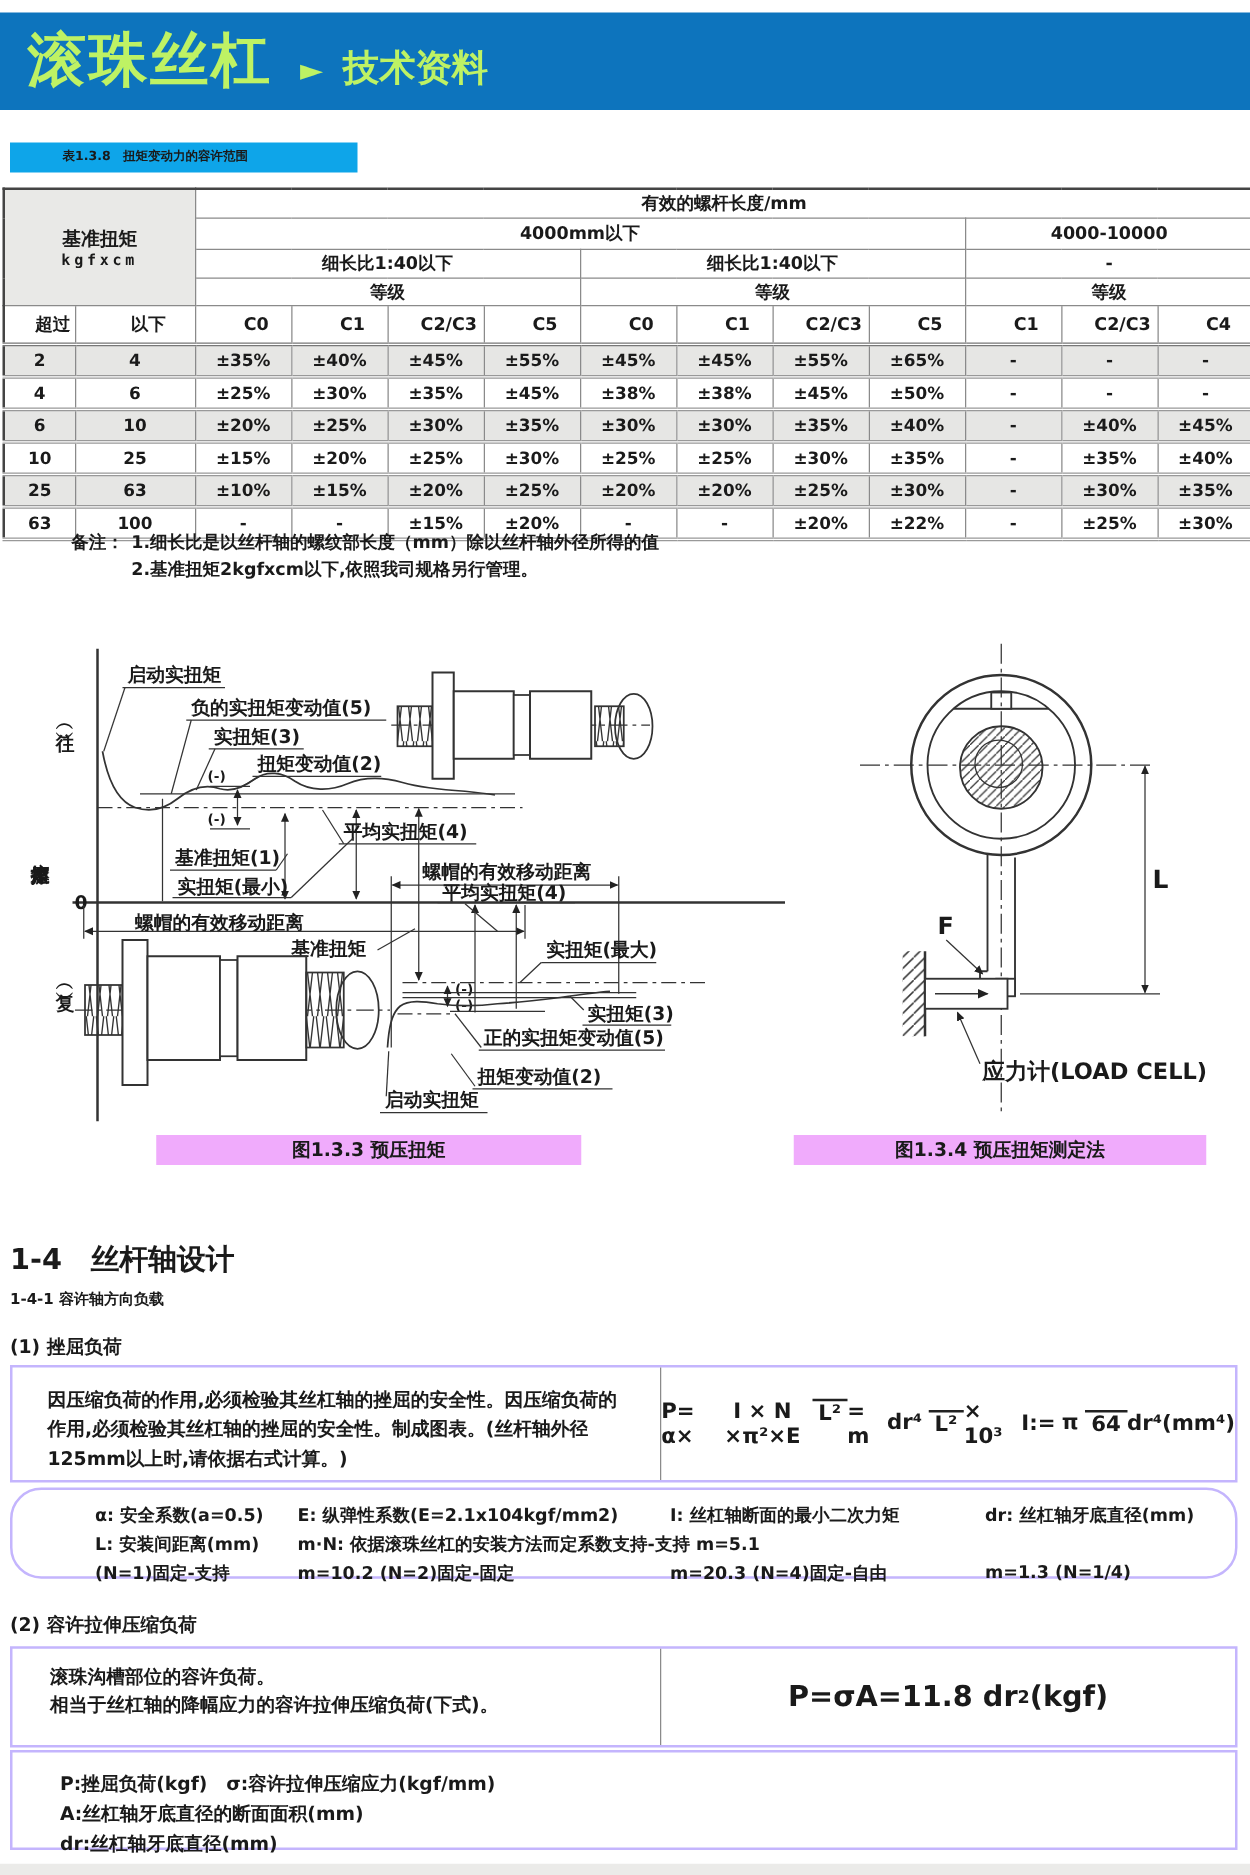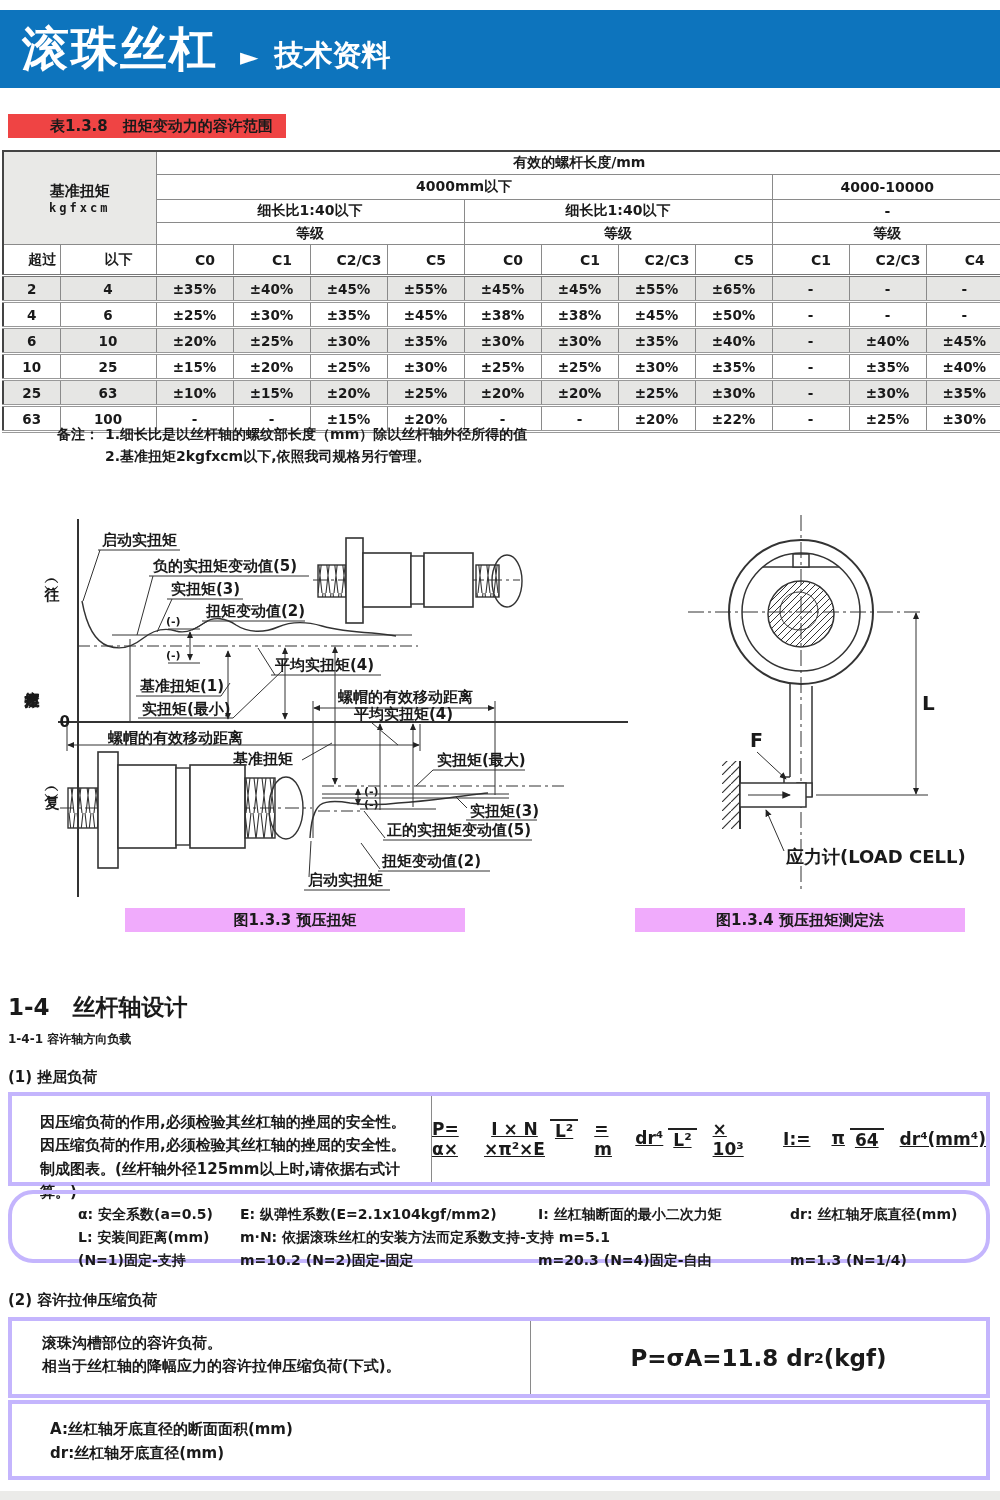--- a/index.html
+++ b/index.html
@@ -1,26 +1,26 @@
 <!DOCTYPE html>
 <html><head>
 <meta charset="utf-8">
 <style>
   html,body{margin:0;padding:0;background:#fff;}
   #page{position:relative;width:1000px;height:1500px;background:#fff;overflow:hidden;
         font-family:"DejaVu Sans","Liberation Sans",sans-serif;color:#1a1a1a;}
   
   .banner{position:absolute;left:0;top:10px;width:1000px;height:78px;background:#0d74bd;
-          display:flex;align-items:baseline;padding-left:22px;box-sizing:border-box;color:#ffffff;}
+          display:flex;align-items:baseline;padding-left:22px;box-sizing:border-box;color:#bef264;}
   .banner .title{font-size:47px;font-weight:bold;letter-spacing:2px;line-height:78px;}
   .banner .arrow{font-size:24px;margin:0 16px 0 22px;}
   .banner .subtitle{font-size:29px;font-weight:bold;}
   
-  .tbl-label{position:absolute;left:8px;top:114px;width:278px;height:24px;background:#ef4444;
-             font-size:15px;font-weight:bold;line-height:24px;padding-left:42px;box-sizing:border-box;}
+  .tbl-label{position:absolute;left:8px;top:114px;width:278px;height:24px;background:#0ea5e9;
+             font-size:10px;font-weight:bold;line-height:24px;padding-left:42px;box-sizing:border-box;}
   
   table.spec{position:absolute;left:2px;top:150px;width:996px;border-collapse:collapse;
              table-layout:fixed;border:2px solid #444;}
   table.spec td{border:1px solid #8a8a8a;text-align:center;font-weight:bold;font-size:14px;
                 padding:0;overflow:hidden;white-space:nowrap;}
   tr.r1 td{height:22px;} tr.r2 td{height:24px;} tr.r3 td{height:22px;} tr.r4 td{height:21px;}
   tr.colhead td{height:29px;border-bottom:3px double #777;padding-left:21px;}
   td.corner{background:#e9e9e7;}
   td.corner .t1{display:block;font-size:15px;font-weight:bold;}
   td.corner .t2{display:block;font-size:12px;font-weight:bold;letter-spacing:3px;
@@ -34,26 +34,26 @@
   .figsvg{position:absolute;}
   .vlabel{position:absolute;writing-mode:vertical-rl;font-size:15px;font-weight:bold;letter-spacing:1px;}
   .capbar{position:absolute;height:24px;background:#f0abfc;font-size:15px;font-weight:bold;
           text-align:center;line-height:24px;}
   svg text{font-family:"DejaVu Sans","Liberation Sans",sans-serif;font-weight:bold;fill:#1a1a1a;}
   
   .h1{position:absolute;left:8px;top:992px;font-size:23px;font-weight:bold;}
   .h2{position:absolute;left:8px;top:1031px;font-size:12px;font-weight:bold;}
   .h3{position:absolute;left:8px;top:1068px;font-size:15px;font-weight:bold;}
   .h4{position:absolute;left:8px;top:1291px;font-size:15px;font-weight:bold;}
-  .framed{position:absolute;left:8px;width:982px;border:4px solid #c4b5fd;box-sizing:border-box;display:flex;justify-content:space-between;}
+  .framed{position:absolute;left:8px;width:982px;border:2px solid #c4b5fd;box-sizing:border-box;display:flex;justify-content:space-between;}
   .box1{top:1092px;height:94px;}
   .box1 .lt{width:519px;border-right:1px solid #8a8a8a;box-sizing:border-box;
             padding:15px 22px 0 28px;font-size:15px;font-weight:600;line-height:1.55;}
   .box1 .rt{flex:1;display:flex;align-items:center;justify-content:center;
-            font-size:17px;font-weight:bold;gap:16px;text-decoration:underline;}
+            font-size:17px;font-weight:bold;gap:0;}
   .frac{display:inline-flex;text-align:center;vertical-align:middle;}
   .frac .den{border-top:2px solid #222;padding:0 5px;}
   .frac .num{padding:0 5px;}
   .gap{width:14px;}
   .box2{top:1190px;height:73px;border-radius:25px;}
   .params{display:grid;grid-template-columns:162px 298px 252px auto;
           padding:12px 8px 0 66px;row-gap:5px;font-size:14px;font-weight:600;width:100%;box-sizing:border-box;}
   .params .span2{grid-column:2 / span 3;}
   .box3{top:1317px;height:81px;}
   .box3 .lt{width:519px;border-right:1px solid #8a8a8a;box-sizing:border-box;
@@ -473,18 +473,19 @@
       <div>相当于丝杠轴的降幅应力的容许拉伸压缩负荷(下式)。</div>
     </div>
     <div class="rt">
       <span>P=σA=11.8 dr</span>
         <sup>2</sup>
         <span> (kgf)</span>
     </div>
   </div>
 
   <div class="framed box4">
+    <div>P:挫屈负荷(kgf)　σ:容许拉伸压缩应力(kgf/mm)</div>
     <div>A:丝杠轴牙底直径的断面面积(mm)</div>
     <div>dr:丝杠轴牙底直径(mm)</div>
   </div>
 
   <div class="strip"></div>
 </div>
 
 </body></html>

